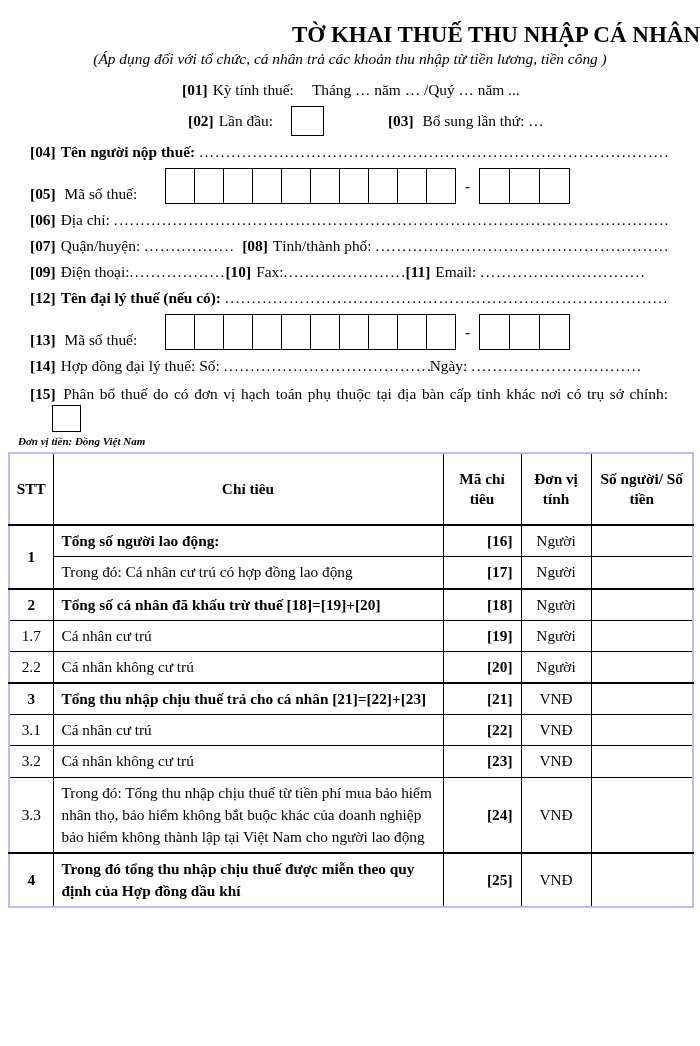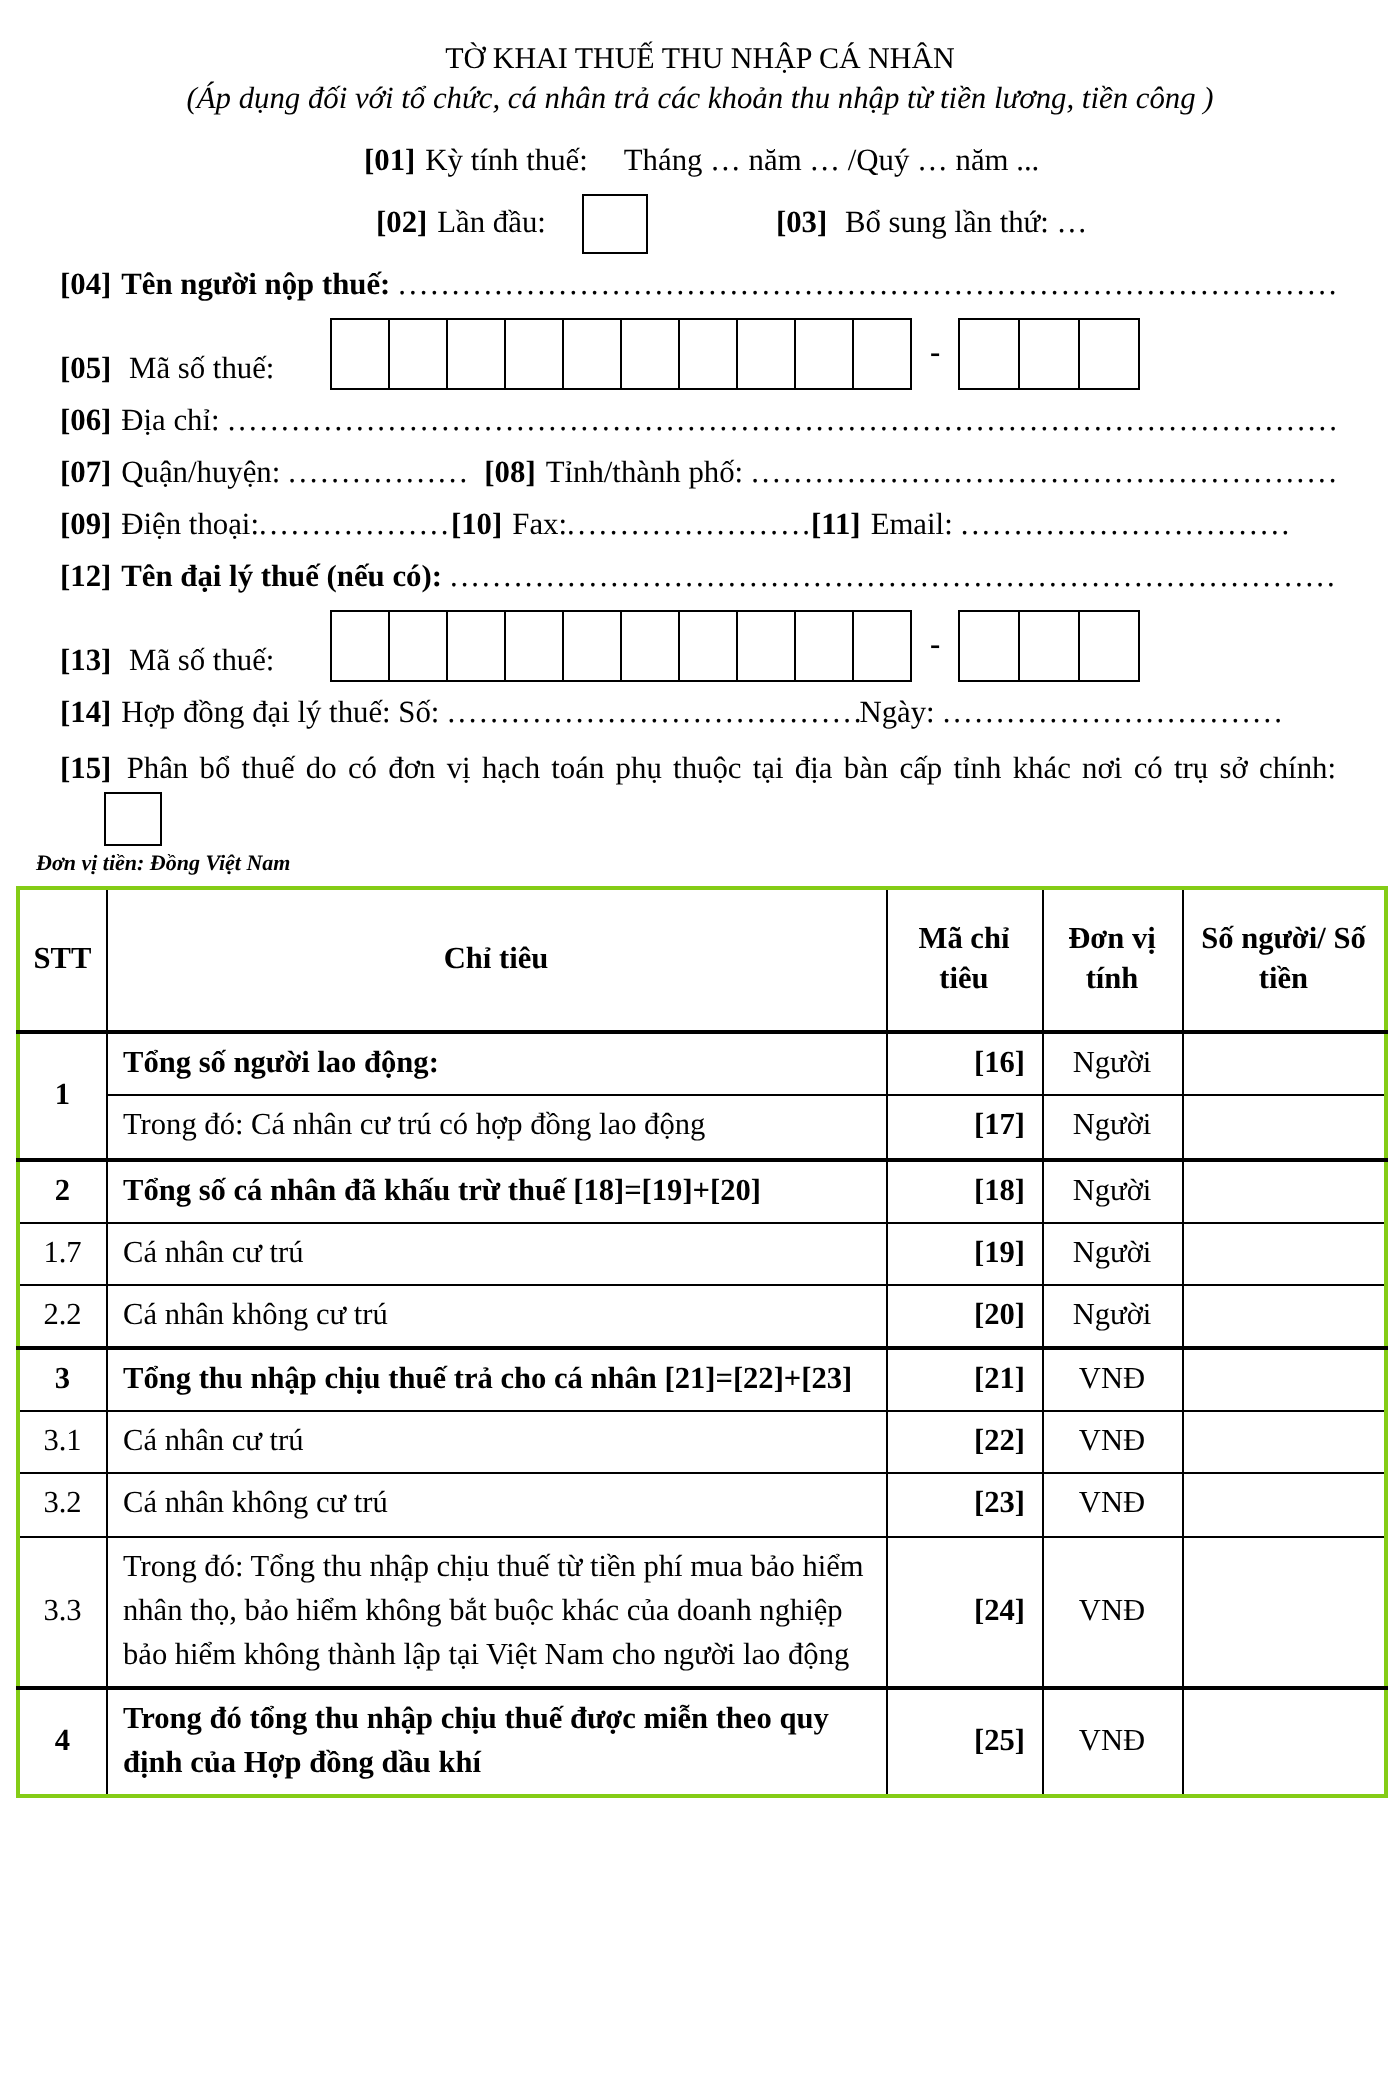--- a/index.html
+++ b/index.html
@@ -20,21 +20,21 @@
 
   
   .header { margin-top:72px; text-align:center; }
   .country { font-weight:bold; font-size:16.5px; }
   .motto {
     display:inline-block; font-weight:bold; font-size:16.5px;
     border-bottom:1.5px solid #000; padding:0 3px 1px; margin-top:2px;
   }
 
   .title-block { text-align:center; margin-top:22px; }
-  .main-title { font-weight:normal; font-size:15px; }
+  .main-title { font-weight:bold; font-size:23px;text-align:right; }
   .subtitle { font-style:italic; font-size:15.4px; margin-top:2px; }
 
   
   .fields { margin:12px 32px 0 30px; }
   .line { display:flex; align-items:flex-end; margin-bottom:6px; line-height:1.3; white-space:nowrap; }
   .code { font-weight:bold; margin-right:5px; }
   .lbl  { margin-right:4px; }
   .lbl-bold { font-weight:bold; }
   .dots { overflow:hidden; letter-spacing:1.5px; white-space:nowrap; color:#000; }
   .dots-flex { flex:1; min-width:0; }
@@ -59,21 +59,21 @@
   .mst-dash { font-weight:bold; align-self:center; margin:0 9px; }
 
   .l15 { display:block; white-space:normal; text-align:justify; line-height:1.5; margin-bottom:2px; }
   .l15 .code { margin-right:2px; }
 
   .currency { text-align:left; font-style:italic; font-weight:bold; font-size:11px; margin:3px 56px 5px 18px; }
 
   
   table.main {
     width:684px; margin-left:8px; border-collapse:collapse;
-    border:2px solid #84cc16; font-size:15.3px; table-layout:fixed;
+    border:2px solid #c4b5fd; font-size:15.3px; table-layout:fixed;
   }
   table.main th, table.main td { border:1px solid #000; vertical-align:middle; }
   table.main th { font-weight:bold; text-align:center; height:72px; padding:4px 5px; line-height:1.3; }
   table.main td { padding:4px 8px; height:31px; line-height:1.45; }
   td.c-stt  { text-align:center; }
   td.c-lbl  { text-align:left; padding-left:11px; padding-right:10px; white-space:normal; }
   td.c-code { text-align:right; font-weight:bold; }
   td.c-unit { text-align:center; }
   td.c-val  { }
   tr.group td { border-top:2px solid #000; }

